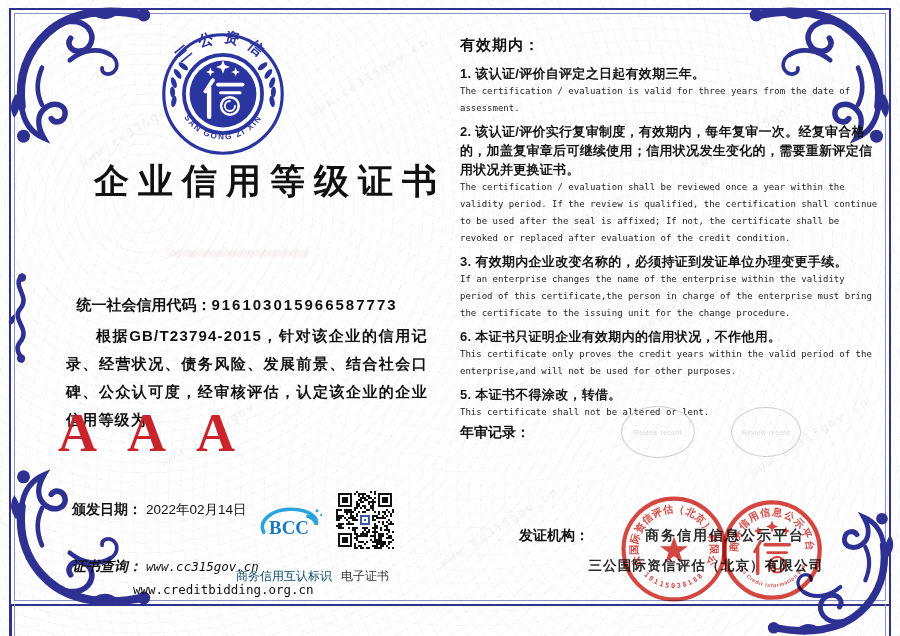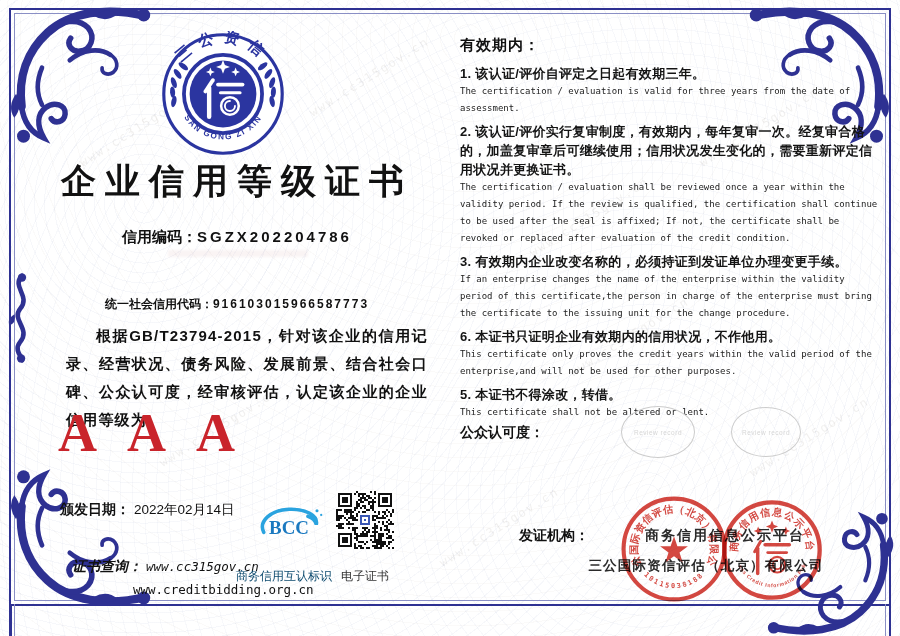--- a/index.html
+++ b/index.html
@@ -21,42 +21,42 @@
   .stub2{position:absolute;top:604px;height:32px;background:#8a8fc5;width:1px;}
   .stub2.l{left:14px}.stub2.r{right:14px}
   .corner{position:absolute;width:148px;height:148px;color:#2e3192;}
   .corner.tl{left:5px;top:3px;}
   .corner.tr{right:5px;top:3px;transform:scaleX(-1);}
   .corner.bl{left:5px;bottom:26px;transform:scaleY(-1);}
   .corner.br{right:-6px;bottom:-10px;transform:scale(-0.9,-0.9);}
   .scroll-l{position:absolute;left:5px;top:272px;width:34px;height:92px;color:#2e3192;}
   
   .logo{position:absolute;left:160px;top:31px;width:126px;height:126px;}
-  .cert-title{position:absolute;left:28px;top:158px;width:418px;text-align:center;
+  .cert-title{position:absolute;left:28px;top:158px;width:418px;text-align:right;
       font-family:"Liberation Serif","DejaVu Serif",serif;font-weight:bold;font-size:35px;
       letter-spacing:9px;color:#111;white-space:nowrap;}
   .cert-subtitle{position:absolute;left:28px;top:201px;width:418px;text-align:center;
       font-size:10px;font-weight:bold;letter-spacing:2.6px;color:#222;white-space:nowrap;}
   .credit-line{position:absolute;left:28px;top:228px;width:418px;text-align:center;
       font-size:15px;font-weight:bold;color:#111;}
   .credit-line .val{letter-spacing:3px;}
   .smudge{position:absolute;left:168px;top:250px;width:140px;height:7px;
       background:rgba(205,150,150,0.10);filter:blur(1px);}
   .uscc-line{position:absolute;left:28px;top:296px;width:418px;text-align:center;
-      font-size:12px;font-weight:bold;color:#111;}
+      font-size:15px;font-weight:bold;color:#111;}
   .uscc-line .val{letter-spacing:2px;}
   .statement{position:absolute;left:58px;top:322px;width:362px;font-size:15px;font-weight:600;
       line-height:28px;text-indent:2em;letter-spacing:1.2px;text-align:justify;color:#111;margin-left:8px;}
   .grade{position:absolute;left:28px;top:402px;width:400px;
       font-family:"Liberation Serif","DejaVu Serif",serif;font-weight:bold;font-size:54px;
       color:#c9242b;letter-spacing:30px;padding-left:30px;box-sizing:border-box;}
   .frow{position:absolute;font-size:13.5px;color:#111;white-space:nowrap;}
   .frow b{font-size:14px;font-weight:bold;margin-right:4px;}
   .frow .mono{font-family:"DejaVu Sans Mono",monospace;font-size:12.5px;}
-  .r1{left:60px;top:501px;} .r2{left:60px;top:530px;} .r3{left:72px;top:558px;font-style:italic;}
+  .r1{left:72px;top:501px;} .r2{left:60px;top:530px;} .r3{left:72px;top:558px;font-style:italic;}
   .r4{left:133px;top:582px;}
   .bcc{position:absolute;left:254px;top:500px;width:70px;height:48px;}
   .bcc-caption{position:absolute;left:236px;top:568px;width:108px;text-align:left;
       font-size:12px;color:#0c4a6e;}
   .qr{position:absolute;left:336px;top:491px;width:58px;height:58px;}
   .qr-caption{position:absolute;left:330px;top:568px;width:70px;text-align:center;
       font-size:12px;color:#333;}
   
   .notes-heading{position:absolute;left:460px;top:36px;font-size:15px;font-weight:bold;
       letter-spacing:1px;color:#111;}
@@ -179,23 +179,20 @@
       <ellipse cx="37" cy="56" rx="4" ry="9" transform="rotate(-52 37 56)"></ellipse>
       <ellipse cx="178" cy="112" rx="4" ry="9" transform="rotate(-12 178 112)"></ellipse>
       <ellipse cx="180" cy="97" rx="4" ry="9" transform="rotate(4 180 97)"></ellipse>
       <ellipse cx="178" cy="82" rx="4" ry="9" transform="rotate(20 178 82)"></ellipse>
       <ellipse cx="172" cy="68" rx="4" ry="9" transform="rotate(36 172 68)"></ellipse>
       <ellipse cx="163" cy="56" rx="4" ry="9" transform="rotate(52 163 56)"></ellipse>
     </g>
   </svg>
 
   <div class="cert-title">企业信用等级证书</div>
-  <div class="credit-line">
-    <span>信用编码：</span><span class="val">SGZX202204786</span>
-  </div>
   <div class="smudge"></div>
   <div class="uscc-line">
     <span>统一社会信用代码：</span><span class="val">916103015966587773</span>
   </div>
   <div class="statement">根据GB/T23794-2015，针对该企业的信用记录、经营状况、债务风险、发展前景、结合社会口碑、公众认可度，经审核评估，认定该企业的企业信用等级为:</div>
   <div class="grade">AAA</div>
 
   <div class="frow r1">
     <b>颁发日期：</b><span>2022年02月14日</span>
   </div>
@@ -505,21 +502,21 @@
     <div>
       <div class="note-zh">6. 本证书只证明企业有效期内的信用状况，不作他用。</div>
       <div class="note-en">This certificate only proves the credit years within the valid period of the enterprise,and will not be used for other purposes.</div>
     </div>
     <div>
       <div class="note-zh">5. 本证书不得涂改，转借。</div>
       <div class="note-en">This certificate shall not be altered or lent.</div>
     </div>
   </div>
 
-  <div class="review-label">公众认可度：</div>
+  <div class="review-label">年审记录：</div>
   <div class="review-stamp rs1">
       <span>Review record</span>
     </div>
   <div class="review-stamp rs2">
       <span>Review record</span>
     </div>
 
   <div class="issuer-label">发证机构：</div>
   <div class="issuer-line1">商务信用信息公示平台</div>
   <div class="issuer-line2">三公国际资信评估（北京）有限公司</div>

